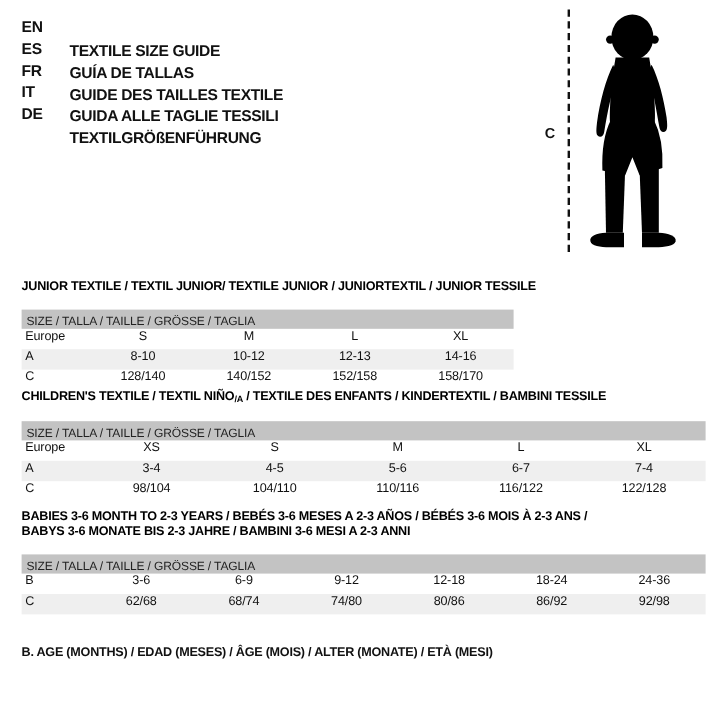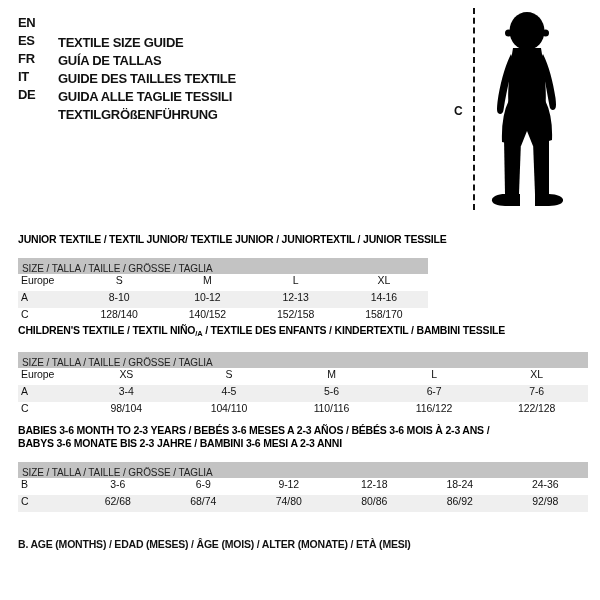--- a/index.html
+++ b/index.html
@@ -134,21 +134,21 @@
             <div class="cell val">M</div>
             <div class="cell val">L</div>
             <div class="cell val">XL</div>
           </div>
           <div class="trow shade">
             <div class="cell lab">A</div>
             <div class="cell val">3-4</div>
             <div class="cell val">4-5</div>
             <div class="cell val">5-6</div>
             <div class="cell val">6-7</div>
-            <div class="cell val">7-6</div>
+            <div class="cell val">7-4</div>
           </div>
           <div class="trow">
             <div class="cell lab">C</div>
             <div class="cell val">98/104</div>
             <div class="cell val">104/110</div>
             <div class="cell val">110/116</div>
             <div class="cell val">116/122</div>
             <div class="cell val">122/128</div>
           </div>
         </div>

